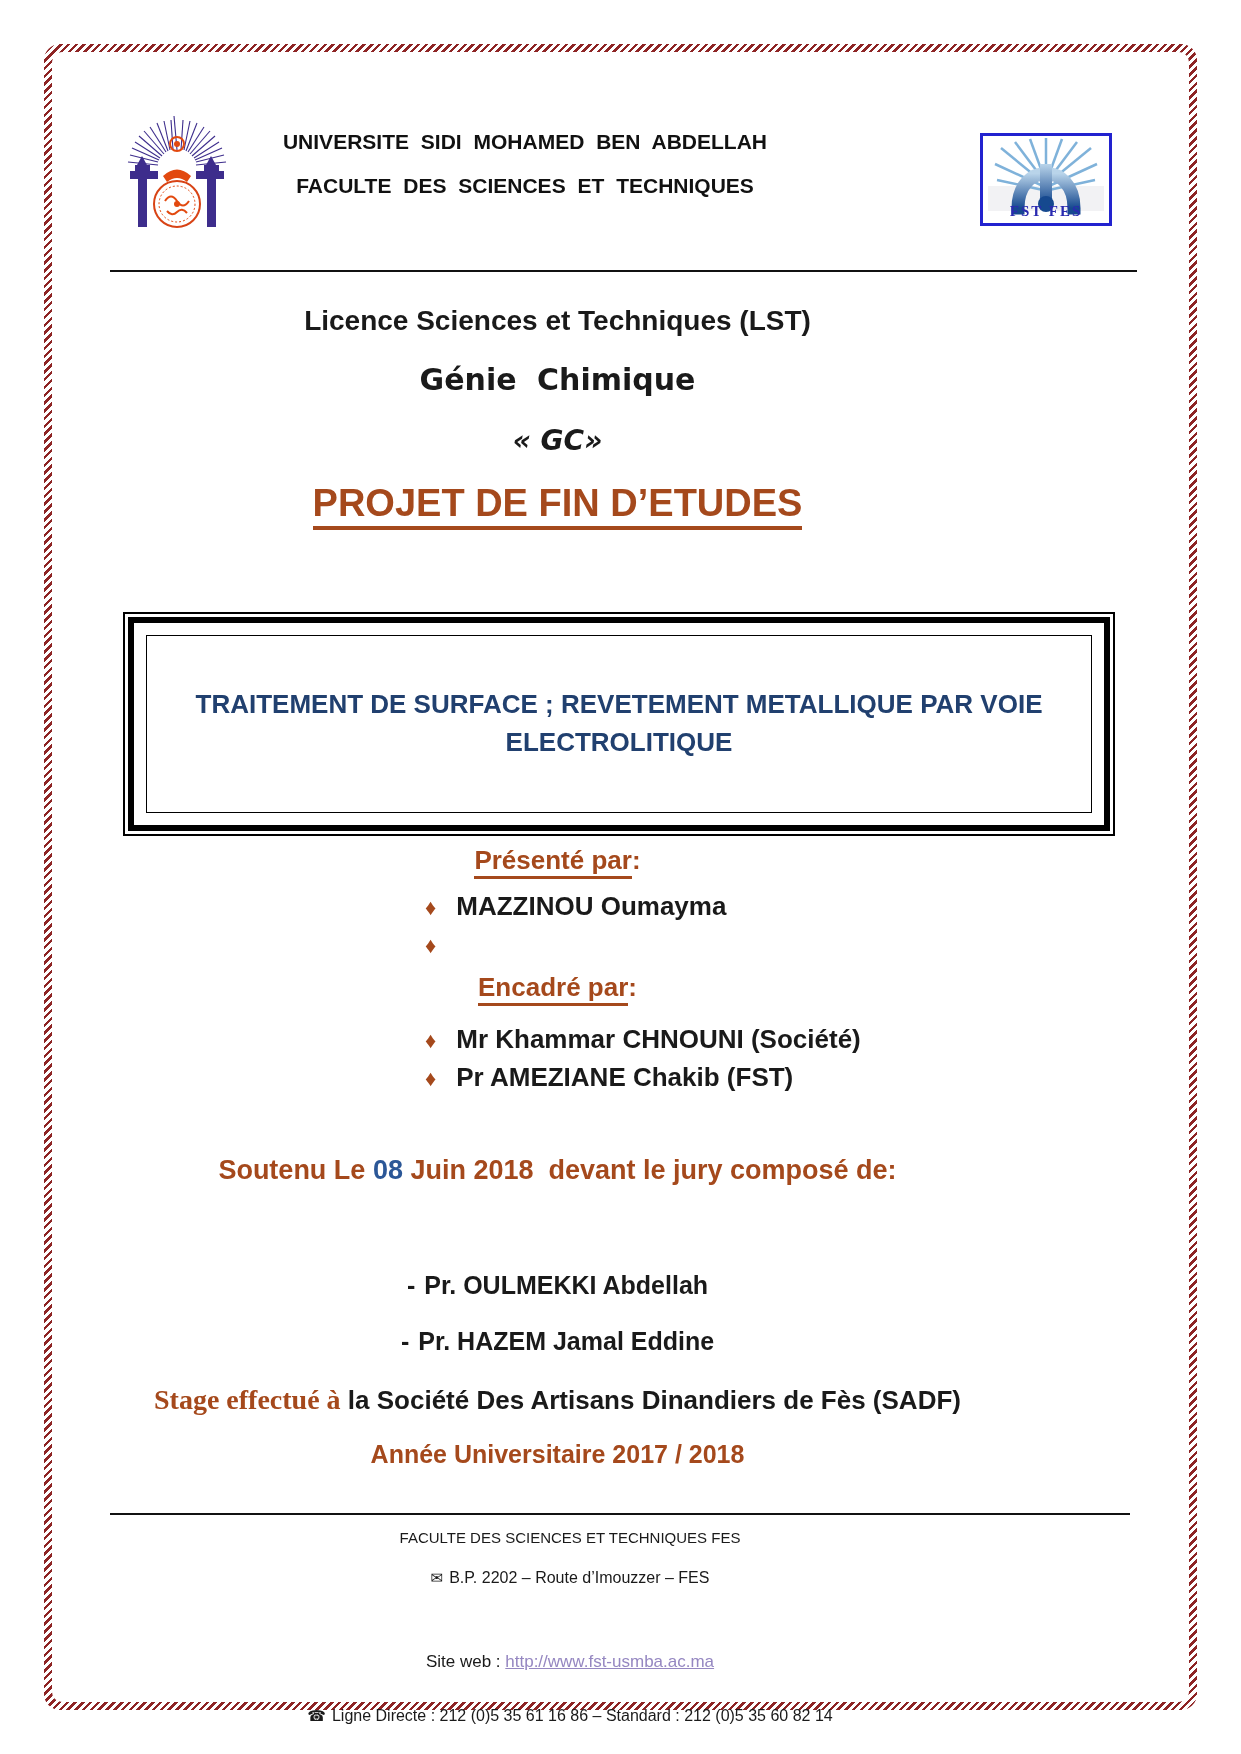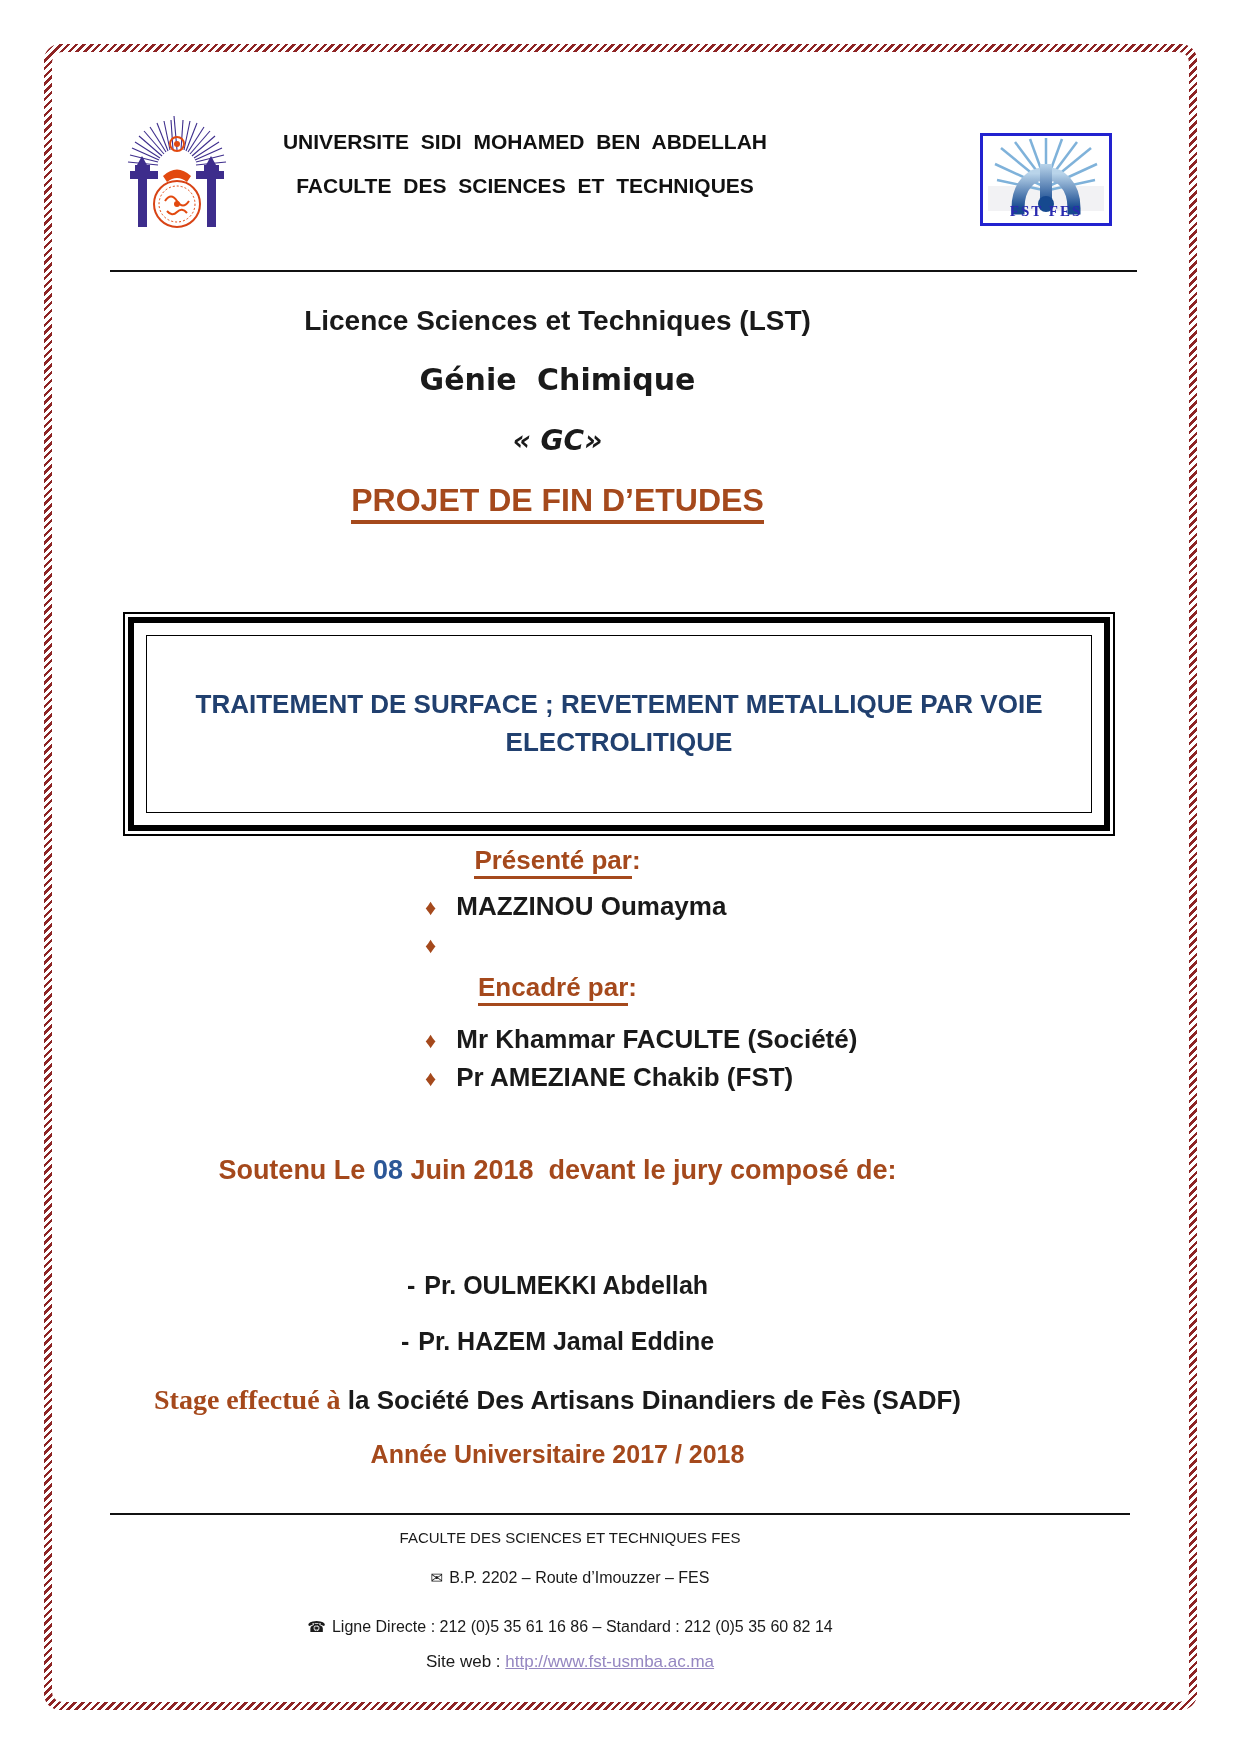--- a/index.html
+++ b/index.html
@@ -37,21 +37,21 @@
   .header-rule { position:absolute; top:270px; left:110px; width:1027px; height:2px; background:#111; }
   .footer-rule { position:absolute; top:1513px; left:110px; width:1020px; height:2px; background:#111; }
   
   .cline { position:absolute; left:55px; width:1005px; text-align:center; }
   .pre { white-space:pre-wrap; }
   .rust { color:#A5491C; }
   .blue { color:#2B5797; }
   #licence  { top:305px; font-size:28px; font-weight:bold; color:#1a1a1a; }
   #genie    { top:362px; font-size:30px; font-weight:bold; color:#1a1a1a; word-spacing:10px; font-family:"DejaVu Sans", sans-serif; }
   #gc       { top:424px; font-size:28px; font-weight:bold; font-style:italic; color:#1a1a1a; font-family:"DejaVu Sans", sans-serif; }
-  #projet   { top:482px; font-size:32px; font-weight:bold; }
+  #projet   { top:482px; font-size:38px; font-weight:bold; }
   #projet .u { border-bottom:4px solid #A5491C; padding-bottom:2px; }
   
   .title-box {
     position:absolute; left:123px; top:612px; width:992px; height:224px;
     border:2px solid #000; padding:3px; background:#fff;
   }
   .title-box-mid { border:6px solid #000; width:100%; height:100%; padding:12px; }
   .title-box-inner {
     border:1px solid #000; width:100%; height:100%;
     display:flex; align-items:center; justify-content:center;
@@ -73,21 +73,21 @@
   .jury-row .dash { margin-right:9px; }
   .jury-row.first .dash { color:#A5491C; }
   #jury1 { top:1214px; } #jury2 { top:1271px; } #jury3 { top:1327px; }
   #stage { top:1384px; font-size:26px; font-weight:bold; color:#1a1a1a; }
   #stage .serif-rust { font-family:"Liberation Serif", serif; font-size:28px; color:#A5491C; }
   #annee { top:1440px; font-size:25px; font-weight:bold; }
   
   .fline { position:absolute; left:55px; width:1030px; text-align:center; color:#1a1a1a; }
   #f1 { top:1529px; font-size:15px; }
   #f2 { top:1569px; font-size:16px; }
-  #f3 { top:1618px; font-size:16px; }
+  #f3 { top:1707px; font-size:16px; }
   #f4 { top:1652px; font-size:17px; }
   .ficon { font-size:15px; margin-right:6px; }
   .link { color:#9587C1; text-decoration:underline; }
 </style>
 </head>
 <body>
 
 <div class="page">
   <div class="frame"></div>
 
@@ -196,21 +196,21 @@
   <div id="b2" class="bullet-row">
     <span class="diamond">♦</span>
     <span class="bname"></span>
   </div>
 
   <div id="encadre" class="cline heading rust">
     <span class="u">Encadré par</span><span>:</span>
   </div>
   <div id="b3" class="bullet-row">
     <span class="diamond">♦</span>
-    <span class="bname">Mr Khammar FACULTE (Société)</span>
+    <span class="bname">Mr Khammar CHNOUNI (Société)</span>
   </div>
   <div id="b4" class="bullet-row">
     <span class="diamond">♦</span>
     <span class="bname">Pr AMEZIANE Chakib (FST)</span>
   </div>
 
   <div id="soutenu" class="cline">
     <span class="rust pre">Soutenu Le </span><span class="blue">08</span><span class="rust pre"> Juin 2018</span><span class="rust pre">  devant le jury composé de:</span>
   </div>
 

